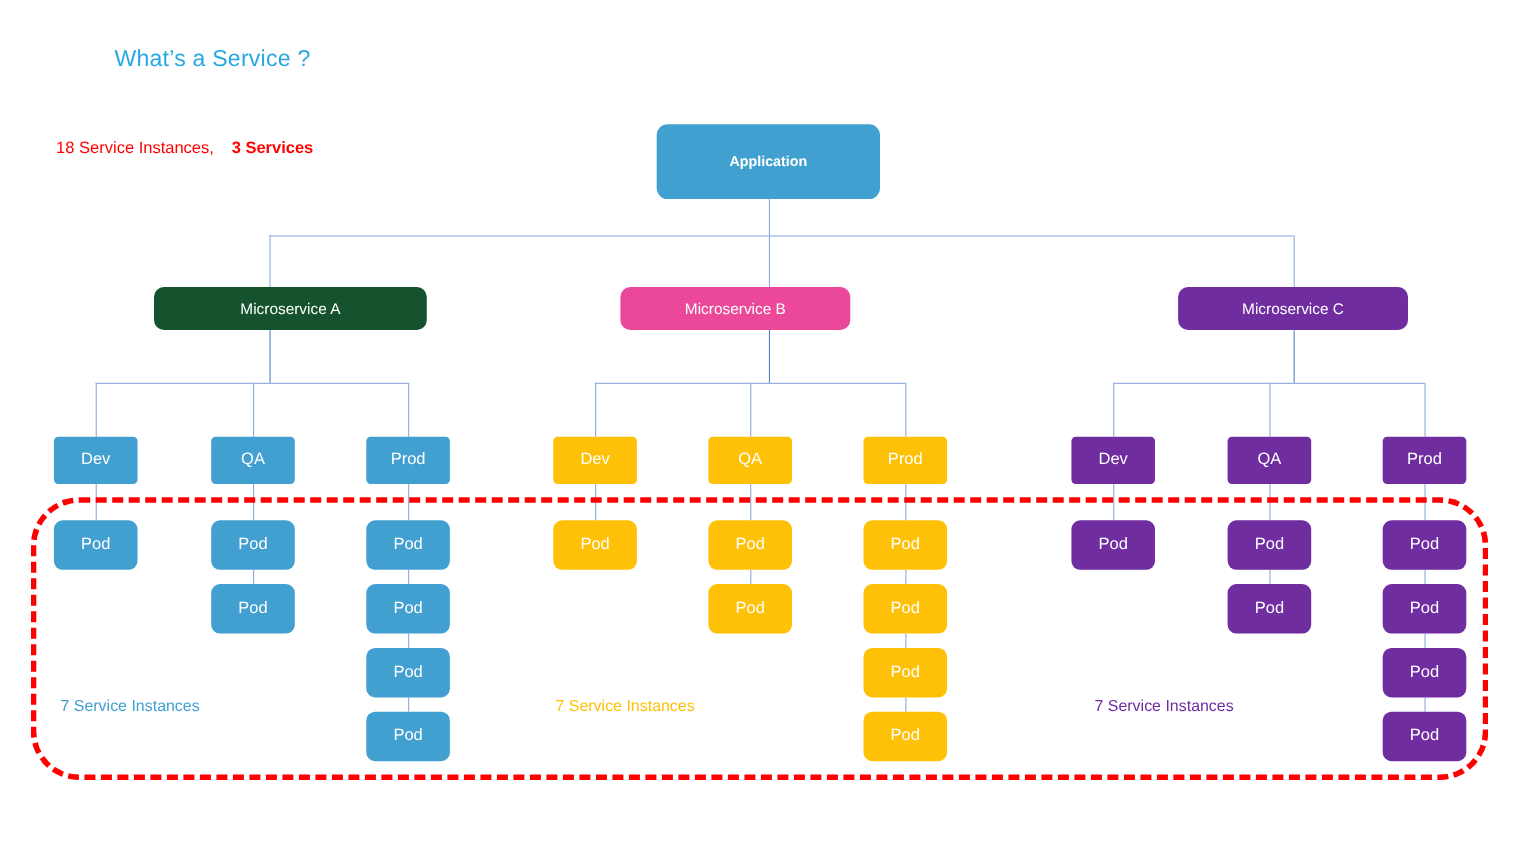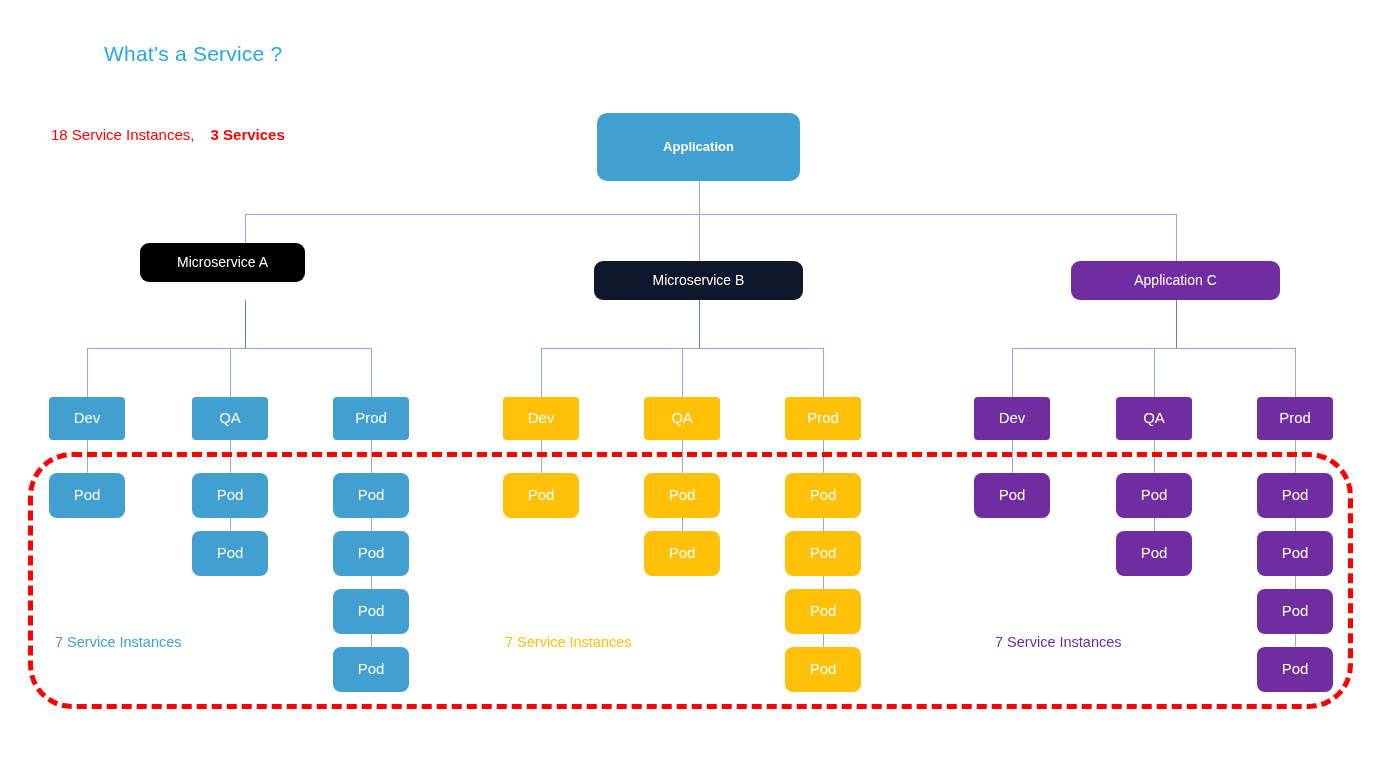--- a/index.html
+++ b/index.html
@@ -149,21 +149,21 @@
       <div class="line v soft" style="left: 1295px; top: 348px; height: 49px;"></div>
       <div class="line v soft" style="left: 1295px; top: 440px; height: 33px;"></div>
       <div class="line v soft" style="left: 1295px; top: 518px; height: 13px;"></div>
       <div class="line v soft" style="left: 1295px; top: 576px; height: 13px;"></div>
       <div class="line v soft" style="left: 1295px; top: 634px; height: 13px;"></div>
     </div>
   <div id="nodes">
       <div class="node app" style="left: 597px; top: 113px; width: 203px; height: 68px; background: rgb(65, 160, 208);">
         <span>Application</span>
       </div>
-      <div class="node micro" style="left: 140px; top: 243px; width: 165px; height: 39px; background: #000000;">
+      <div class="node micro" style="left: 140px; top: 261px; width: 248px; height: 39px; background: #14532d;">
         <span>Microservice A</span>
       </div>
       <div class="node env" style="left: 49px; top: 397px; width: 76px; height: 43px; background: rgb(65, 160, 208);">
         <span>Dev</span>
       </div>
       <div class="node pod" style="left: 49px; top: 473px; width: 76px; height: 45px; background: rgb(65, 160, 208);">
         <span>Pod</span>
       </div>
       <div class="node env" style="left: 192px; top: 397px; width: 76px; height: 43px; background: rgb(65, 160, 208);">
         <span>QA</span>
@@ -182,21 +182,21 @@
       </div>
       <div class="node pod" style="left: 333px; top: 531px; width: 76px; height: 45px; background: rgb(65, 160, 208);">
         <span>Pod</span>
       </div>
       <div class="node pod" style="left: 333px; top: 589px; width: 76px; height: 45px; background: rgb(65, 160, 208);">
         <span>Pod</span>
       </div>
       <div class="node pod" style="left: 333px; top: 647px; width: 76px; height: 45px; background: rgb(65, 160, 208);">
         <span>Pod</span>
       </div>
-      <div class="node micro" style="left: 594px; top: 261px; width: 209px; height: 39px; background: #0f172a;">
+      <div class="node micro" style="left: 564px; top: 261px; width: 209px; height: 39px; background: #ec4899;">
         <span>Microservice B</span>
       </div>
       <div class="node env" style="left: 503px; top: 397px; width: 76px; height: 43px; background: rgb(255, 193, 7);">
         <span>Dev</span>
       </div>
       <div class="node pod" style="left: 503px; top: 473px; width: 76px; height: 45px; background: rgb(255, 193, 7);">
         <span>Pod</span>
       </div>
       <div class="node env" style="left: 644px; top: 397px; width: 76px; height: 43px; background: rgb(255, 193, 7);">
         <span>QA</span>
@@ -216,21 +216,21 @@
       <div class="node pod" style="left: 785px; top: 531px; width: 76px; height: 45px; background: rgb(255, 193, 7);">
         <span>Pod</span>
       </div>
       <div class="node pod" style="left: 785px; top: 589px; width: 76px; height: 45px; background: rgb(255, 193, 7);">
         <span>Pod</span>
       </div>
       <div class="node pod" style="left: 785px; top: 647px; width: 76px; height: 45px; background: rgb(255, 193, 7);">
         <span>Pod</span>
       </div>
       <div class="node micro" style="left: 1071px; top: 261px; width: 209px; height: 39px; background: rgb(111, 45, 160);">
-        <span>Application C</span>
+        <span>Microservice C</span>
       </div>
       <div class="node env" style="left: 974px; top: 397px; width: 76px; height: 43px; background: rgb(111, 45, 160);">
         <span>Dev</span>
       </div>
       <div class="node pod" style="left: 974px; top: 473px; width: 76px; height: 45px; background: rgb(111, 45, 160);">
         <span>Pod</span>
       </div>
       <div class="node env" style="left: 1116px; top: 397px; width: 76px; height: 43px; background: rgb(111, 45, 160);">
         <span>QA</span>
       </div>

